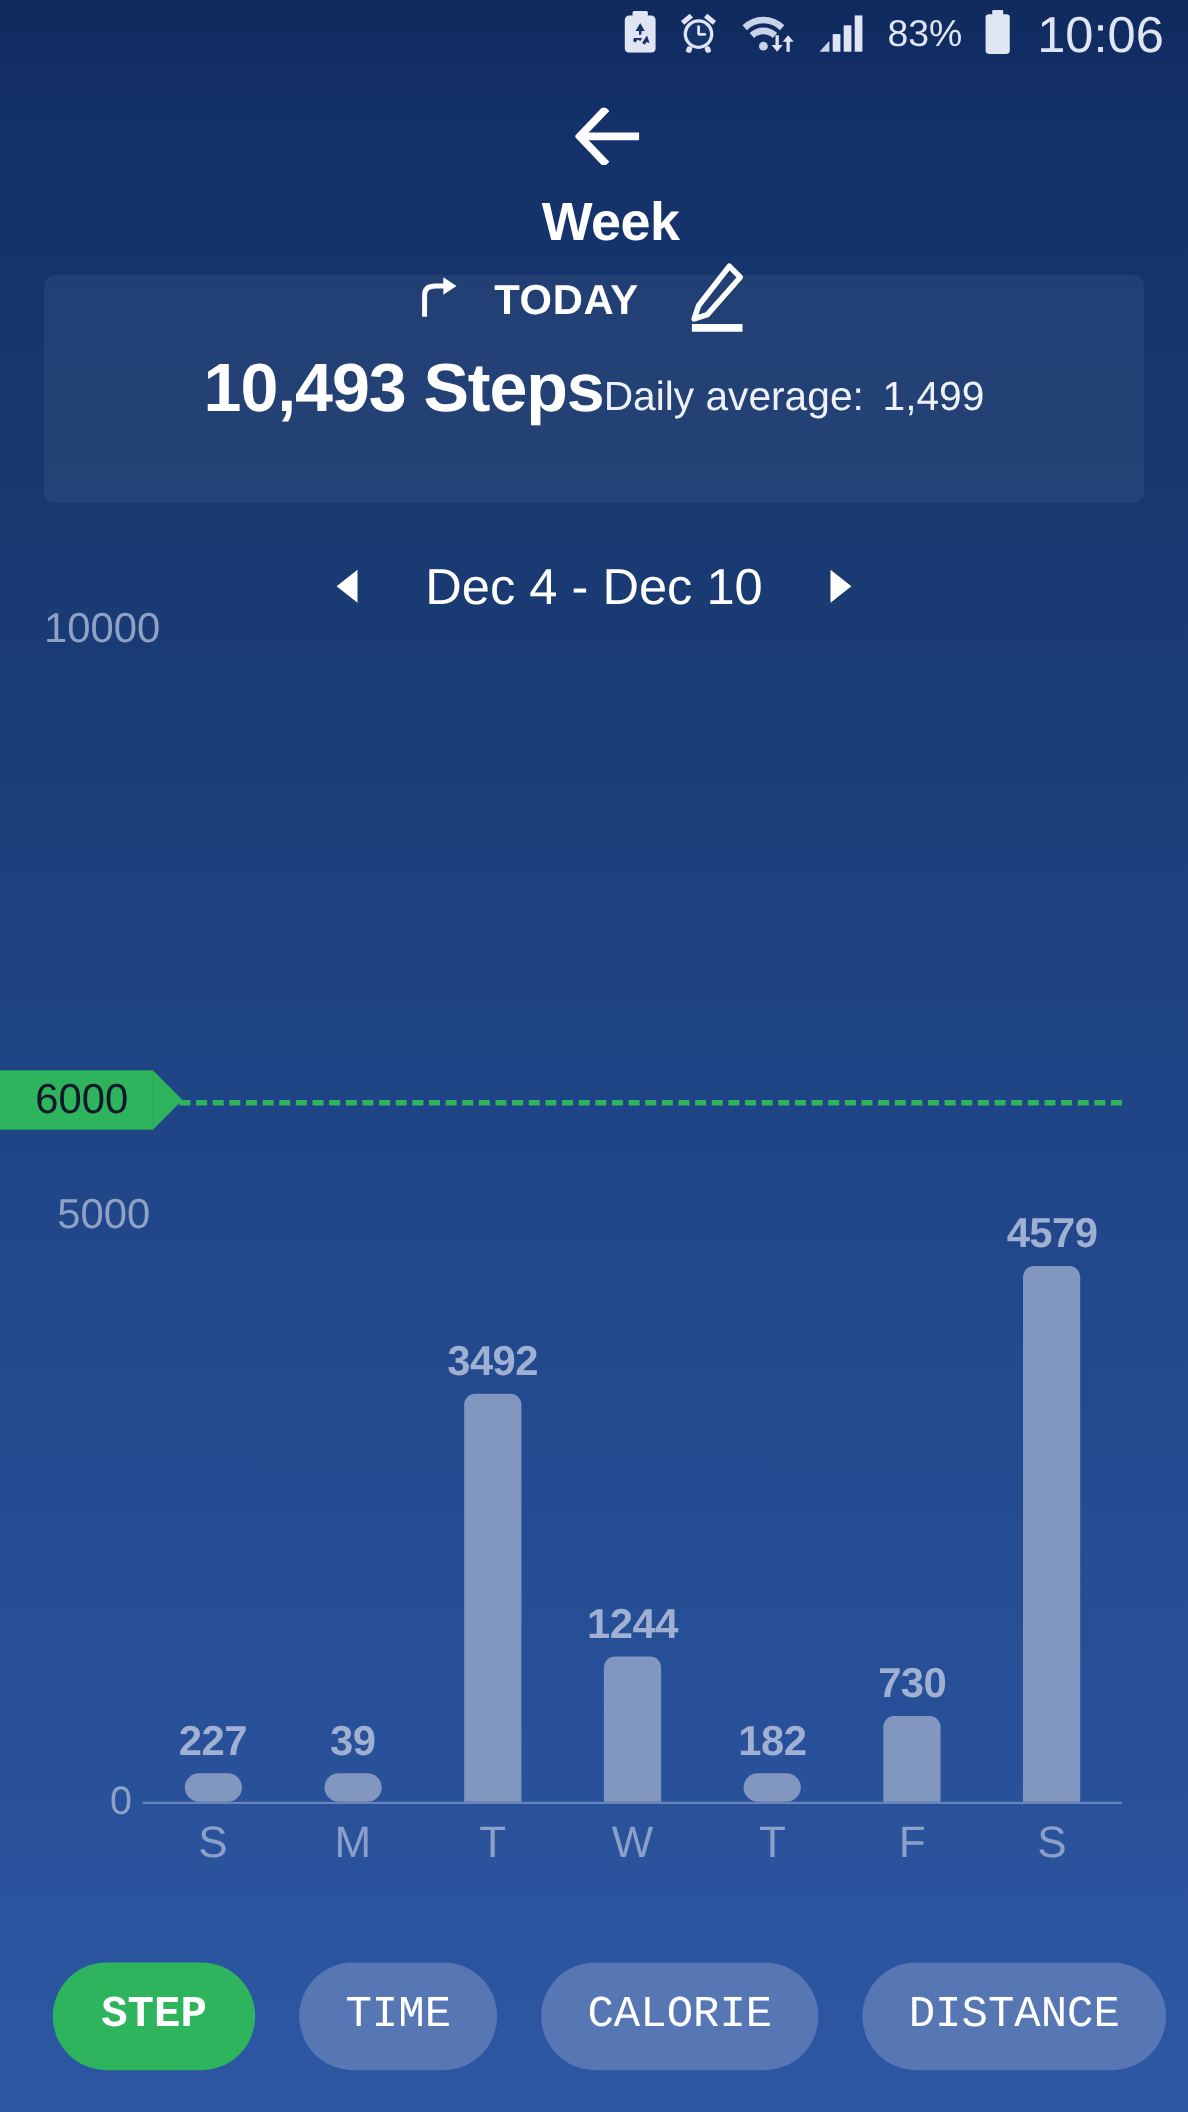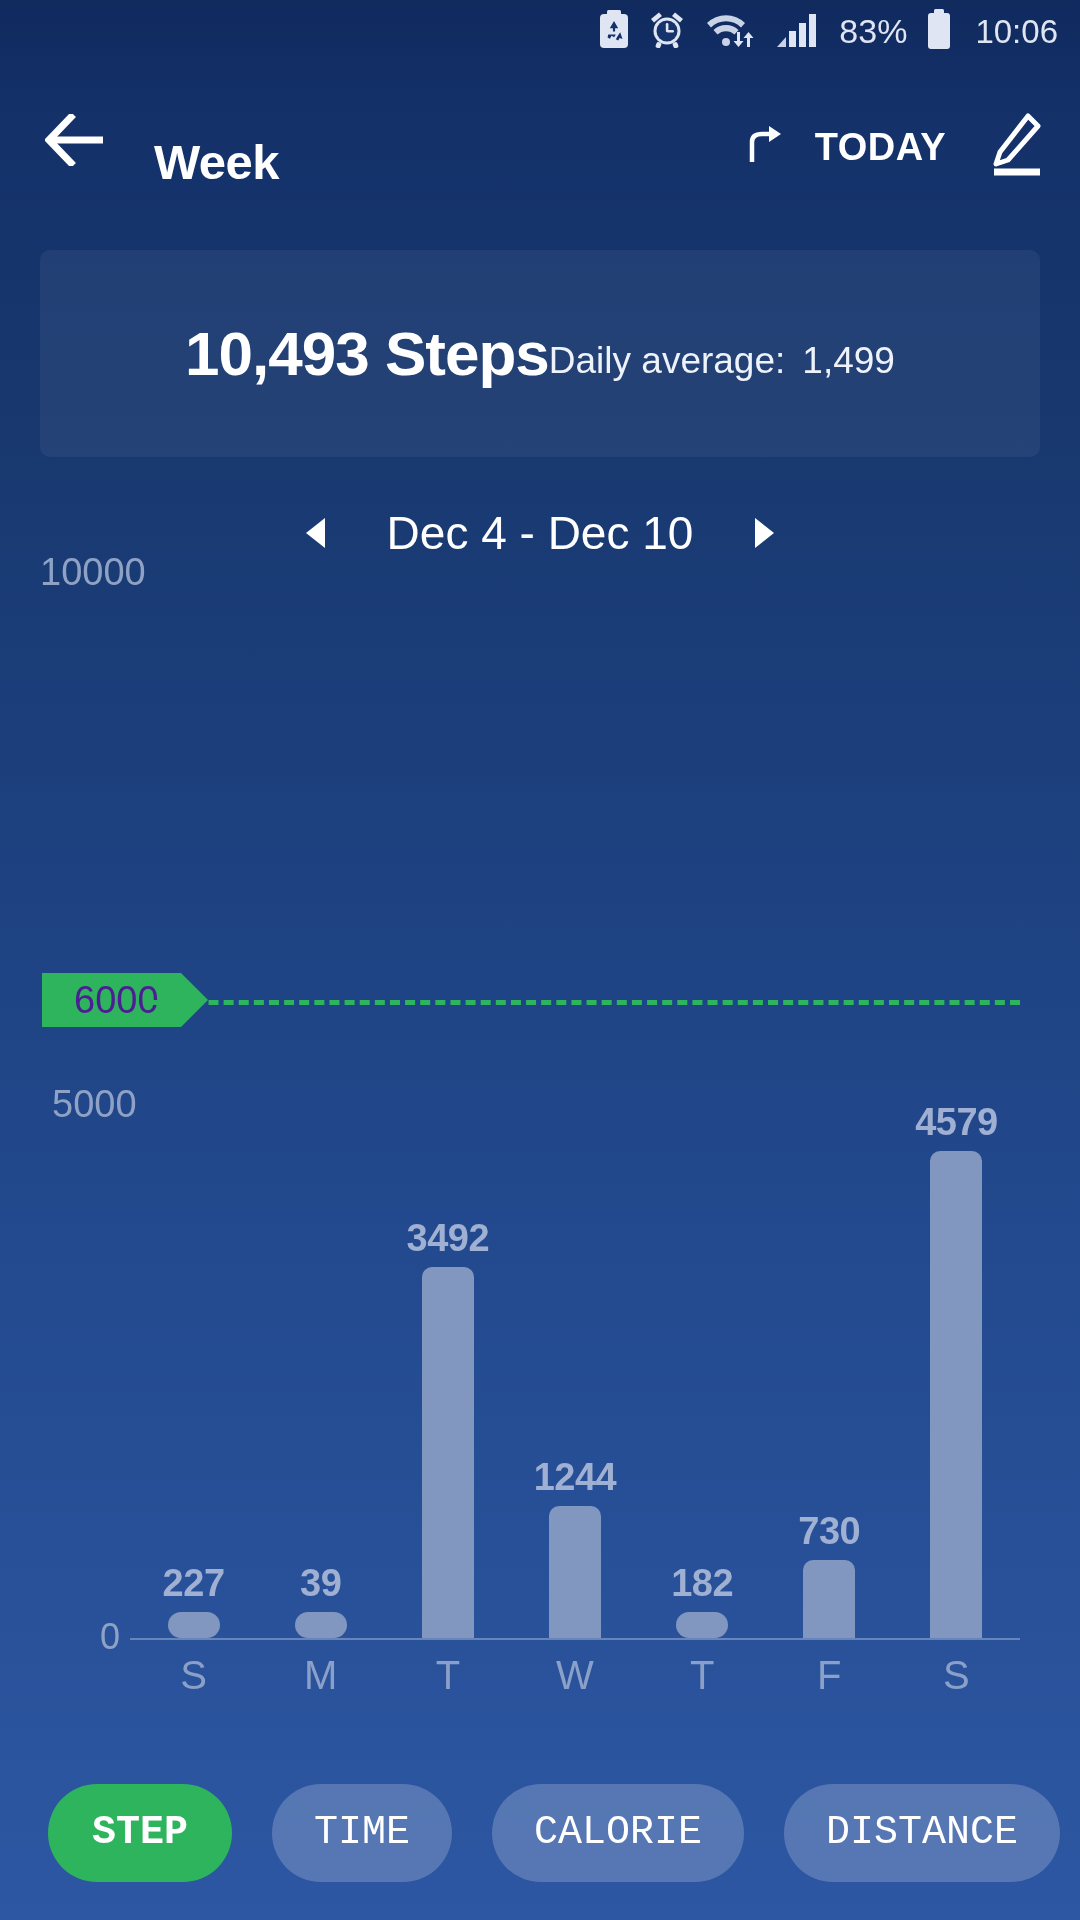--- a/index.html
+++ b/index.html
@@ -41,30 +41,31 @@
     gap: 19px;
   }
   .sb-icon { display: block; }
   .sb-text {
     font-size: 34px;
     font-weight: 400;
     color: #dfe5f2;
     letter-spacing: 0px;
     line-height: 1;
   }
-  #status-clock { font-size: 33px; margin-left: 4px; }
+  #status-clock { font-size: 46px; margin-left: 4px; }
 
   
   #app-bar {
     position: absolute;
     top: 78px; left: 0;
     width: 1080px;
     height: 112px;
     display: flex;
-    align-items: flex-end;
+    align-items: center;
+    flex-direction: column;
   }
   #back-button {
     width: 96px; height: 96px;
     margin-left: 28px;
     display: flex; align-items: center; justify-content: center;
     flex: 0 0 auto;
   }
   #app-title {
     font-size: 49px;
     font-weight: bold;
@@ -186,23 +187,22 @@
   }
   #goal-badge {
     position: relative;
     height: 54px;
     background: #2fb45e;
     display: flex;
     align-items: center;
     padding-left: 32px;
     padding-right: 22px;
     font-size: 38px;
-    color: #4c1d95;
+    color: #0f172a;
     line-height: 1;
-    margin-left: 42px;
   }
   #goal-badge::after {
     content: "";
     position: absolute;
     right: -27px; top: 0;
     width: 0; height: 0;
     border-top: 27px solid transparent;
     border-bottom: 27px solid transparent;
     border-left: 27px solid #2fb45e;
   }

